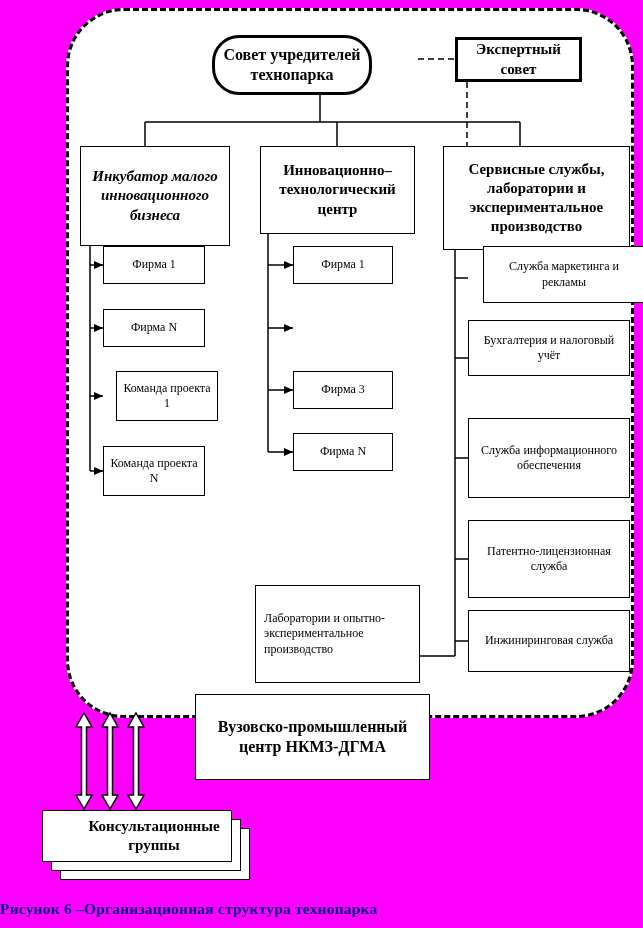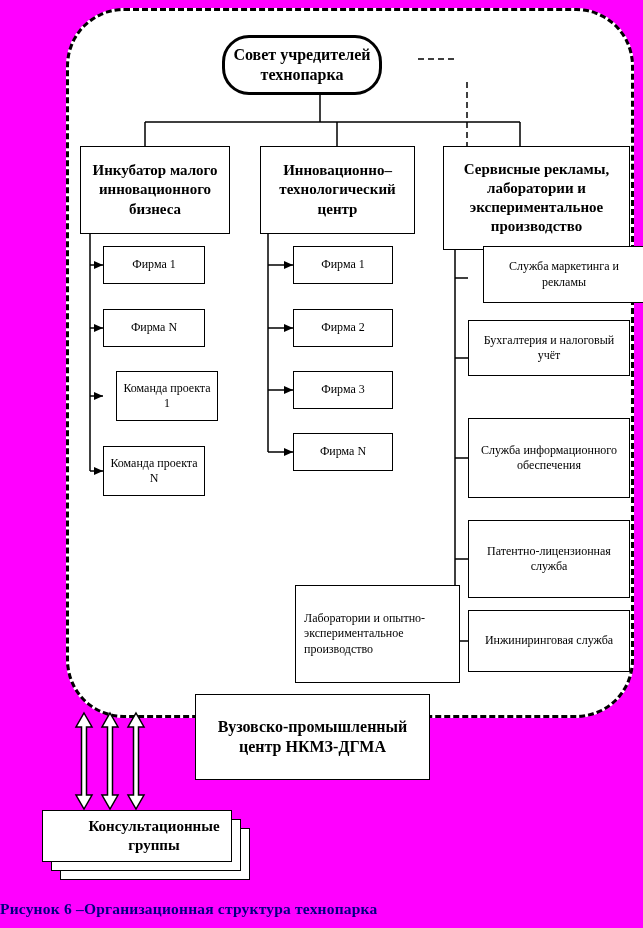--- a/index.html
+++ b/index.html
@@ -11,21 +11,21 @@
     box-sizing:border-box;z-index:1;
   }
   .lines{position:absolute;left:0;top:0;z-index:2;pointer-events:none;}
   .box{
     position:absolute;z-index:3;background:#fff;border:1px solid #000;
     box-sizing:border-box;display:flex;align-items:center;justify-content:center;
     text-align:center;font-size:12px;line-height:1.28;color:#000;padding:2px 4px;
   }
   .bold{font-weight:bold;font-size:15px;}
   .thick{border-width:3px;font-size:16px;}
-  .left-text{text-align:left;justify-content:flex-start;padding:21px 8px;margin-left:40px;}
+  .left-text{text-align:left;justify-content:flex-start;padding:21px 8px;}
   .caption{
     position:absolute;left:0;top:900px;width:643px;text-align:left;z-index:3;
     font-weight:bold;font-size:15.5px;letter-spacing:.2px;
   }
   .shadowbox{position:absolute;background:#fff;border:1px solid #000;box-sizing:border-box;}
 </style>
 </head>
 <body>
 
 <div id="canvas" style="background: rgb(255, 0, 255);">
@@ -57,33 +57,33 @@
 
     <path d="M455,250 V656 M455,278 H468 M455,358 H468 M455,458 H468 M455,559 H468 M455,641 H468 M420,656 H455" stroke="#000" stroke-width="1.5" fill="none"></path>
 
     <g fill="#fff" stroke="#000" stroke-width="1.5">
       <polygon points="84,713 92,727 86.5,727 86.5,795 92,795 84,809 76,795 81.5,795 81.5,727 76,727"></polygon>
       <polygon points="110,713 118,727 112.5,727 112.5,795 118,795 110,809 102,795 107.5,795 107.5,727 102,727"></polygon>
       <polygon points="136,713 144,727 138.5,727 138.5,795 144,795 136,809 128,795 133.5,795 133.5,727 128,727"></polygon>
     </g>
   </svg>
 
-  <div class="box bold thick" style="left:222px;top:35px;width:160px;height:60px;border-radius:27px;">Совет учредителей технопарка</div>
+  <div class="box bold thick" style="left:212px;top:35px;width:160px;height:60px;border-radius:27px;">Совет учредителей технопарка</div>
+  <div class="box bold thick" style="left:455px;top:37px;width:127px;height:45px;font-size:15px;">Экспертный совет</div>
 
-  <div class="box bold" style="left:80px;top:146px;width:150px;height:88px;">Инкубатор малого инновационного бизнеса</div>
+  <div class="box bold" style="left:80px;top:146px;width:150px;height:100px;font-style:italic;">Инкубатор малого инновационного бизнеса</div>
   <div class="box bold" style="left:260px;top:146px;width:155px;height:88px;">Инновационно–технологический центр</div>
-  <div class="box bold" style="left:443px;top:146px;width:187px;height:104px;">Сервисные рекламы, лаборатории и экспериментальное производство</div>
+  <div class="box bold" style="left:443px;top:146px;width:187px;height:104px;">Сервисные службы, лаборатории и экспериментальное производство</div>
 
   <div class="box" style="left:103px;top:246px;width:102px;height:38px;">Фирма 1</div>
   <div class="box" style="left:103px;top:309px;width:102px;height:38px;">Фирма N</div>
   <div class="box" style="left:116px;top:371px;width:102px;height:50px;">Команда проекта 1</div>
   <div class="box" style="left:103px;top:446px;width:102px;height:50px;">Команда проекта N</div>
 
   <div class="box" style="left:293px;top:246px;width:100px;height:38px;">Фирма 1</div>
-  <div class="box" style="left:293px;top:309px;width:100px;height:38px;">Фирма 2</div>
   <div class="box" style="left:293px;top:371px;width:100px;height:38px;">Фирма 3</div>
   <div class="box" style="left:293px;top:433px;width:100px;height:38px;">Фирма N</div>
 
   <div class="box" style="left:483px;top:246px;width:162px;height:57px;">Служба маркетинга и рекламы</div>
   <div class="box" style="left:468px;top:320px;width:162px;height:56px;">Бухгалтерия и налоговый учёт</div>
   <div class="box" style="left:468px;top:418px;width:162px;height:80px;">Служба информационного обеспечения</div>
   <div class="box" style="left:468px;top:520px;width:162px;height:78px;">Патентно-лицензионная служба</div>
   <div class="box" style="left:468px;top:610px;width:162px;height:62px;">Инжиниринговая служба</div>
 
   <div class="box left-text" style="left:255px;top:585px;width:165px;height:98px;">Лаборатории и опытно-экспериментальное производство</div>

